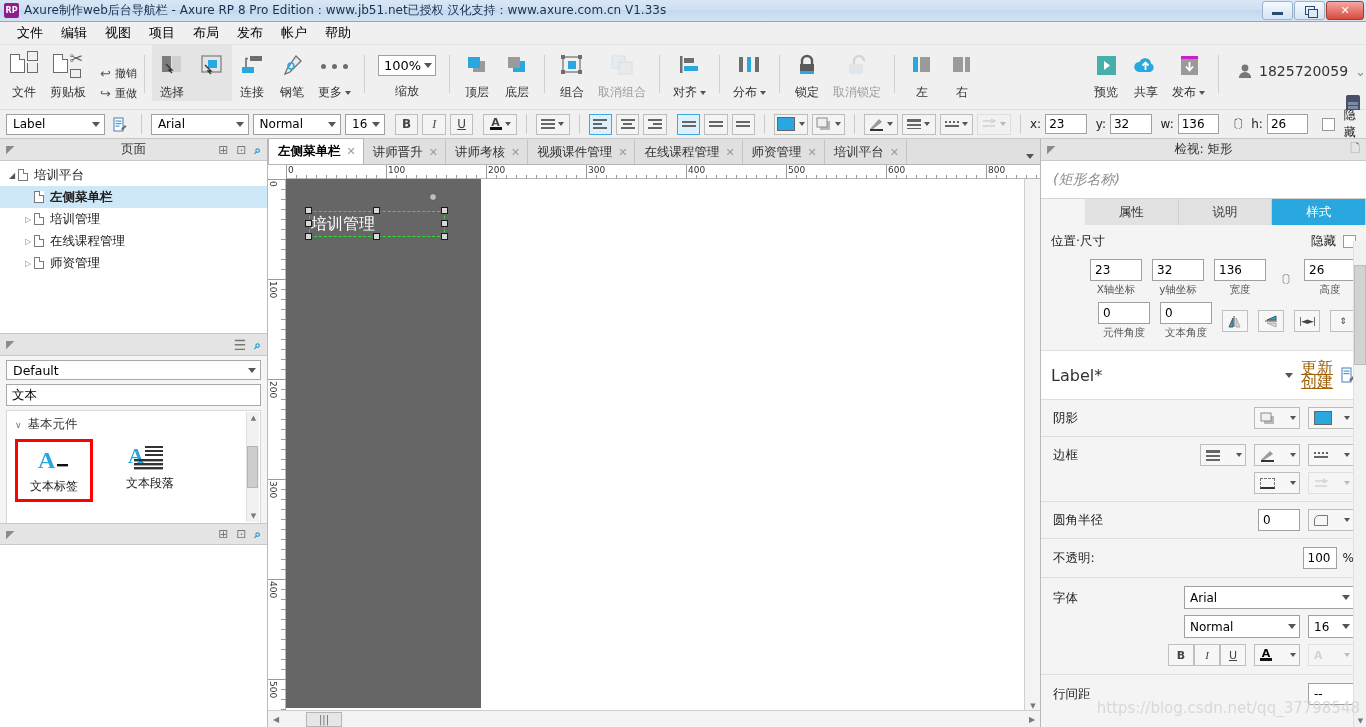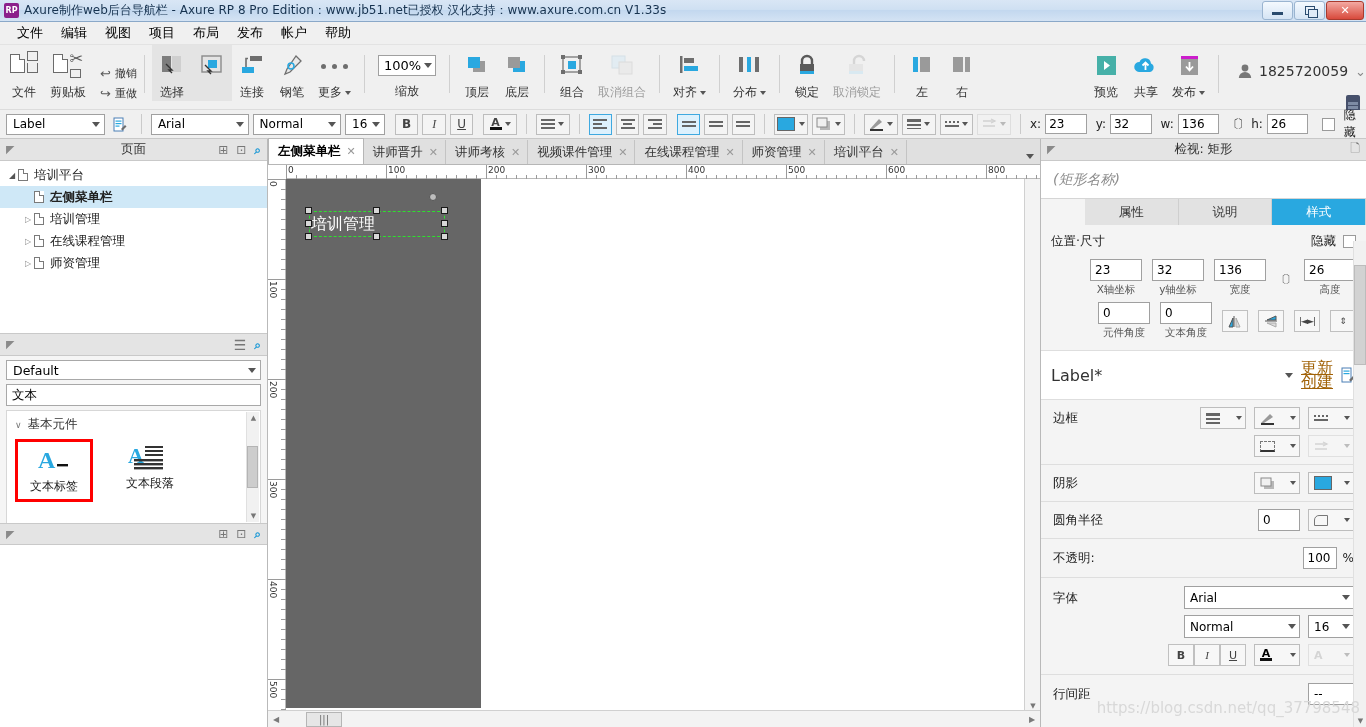--- a/index.html
+++ b/index.html
@@ -1095,20 +1095,37 @@
         <svg width="15" height="16" viewBox="0 0 15 16">
           <rect x="1" y="1" width="9" height="14" fill="#fff" stroke="#4a7fb5" stroke-width="1"></rect>
           <rect x="2.5" y="3.5" width="6" height="1.2" fill="#29a8e0"></rect>
           <rect x="2.5" y="6" width="6" height="1.2" fill="#29a8e0"></rect>
           <path d="M8 13 L12 9 L13.8 10.6 L9.8 14.6 Z" fill="#6e6e6e"></path>
         </svg>
       </span>
     </div>
 
 
+    <div class="sec" style="display:flex;align-items:center;justify-content:space-between;padding:7px 12px;">
+      <span class="insp-row-lbl">阴影</span>
+      <span style="display:flex;gap:8px;">
+        <span class="combo2" style="width:46px;">
+          <svg width="16" height="13" viewBox="0 0 16 13">
+            <rect x="4" y="4" width="10" height="8" fill="#b8b8b8"></rect>
+            <rect x="1" y="1" width="10" height="8" fill="#f0f0f0" stroke="#8a8a8a" stroke-width="1"></rect>
+          </svg>
+          <span class="caret-sm"></span>
+        </span>
+        <span class="combo2" style="width:46px;">
+          <span class="swatch" style="background:#29a8e0;"></span>
+          <span class="caret-sm"></span>
+        </span>
+      </span>
+    </div>
+
     <div class="sec" style="padding:7px 12px;">
       <div style="display:flex;align-items:center;justify-content:space-between;">
         <span class="insp-row-lbl">边框</span>
         <span style="display:flex;gap:8px;">
           <span class="combo2" style="width:46px;">
             <span class="abar">
                 <i style="width:14px;height:3px;"></i>
                 <i style="width:14px;height:2px;"></i>
                 <i style="width:14px;height:2px;"></i>
               </span>
@@ -1136,37 +1153,20 @@
           <span class="caret-sm"></span>
         </span>
         <span class="combo2 disabled" style="width:46px;opacity:.35;">
           <svg width="15" height="11" viewBox="0 0 15 11">
             <path d="M1 3 H13 M1 8 H13" stroke="#999" stroke-width="1.3"></path>
             <path d="M9 1 L13 3 L9 5" stroke="#999" stroke-width="1.3" fill="none"></path>
           </svg>
           <span class="caret-sm"></span>
         </span>
       </div>
-    </div>
-
-    <div class="sec" style="display:flex;align-items:center;justify-content:space-between;padding:7px 12px;">
-      <span class="insp-row-lbl">阴影</span>
-      <span style="display:flex;gap:8px;">
-        <span class="combo2" style="width:46px;">
-          <svg width="16" height="13" viewBox="0 0 16 13">
-            <rect x="4" y="4" width="10" height="8" fill="#b8b8b8"></rect>
-            <rect x="1" y="1" width="10" height="8" fill="#f0f0f0" stroke="#8a8a8a" stroke-width="1"></rect>
-          </svg>
-          <span class="caret-sm"></span>
-        </span>
-        <span class="combo2" style="width:46px;">
-          <span class="swatch" style="background:#29a8e0;"></span>
-          <span class="caret-sm"></span>
-        </span>
-      </span>
     </div>
 
     <div class="sec" style="display:flex;align-items:center;justify-content:space-between;padding:7px 12px;">
       <span class="insp-row-lbl" style="width:80px;">圆角半径</span>
       <span style="display:flex;gap:8px;">
         <span class="ifield" style="width:42px;">0</span>
         <span class="combo2" style="width:46px;">
           <span style="width:14px;height:11px;border:1px solid #777;border-top-left-radius:5px;display:inline-block;"></span>
           <span class="caret-sm"></span>
         </span>

